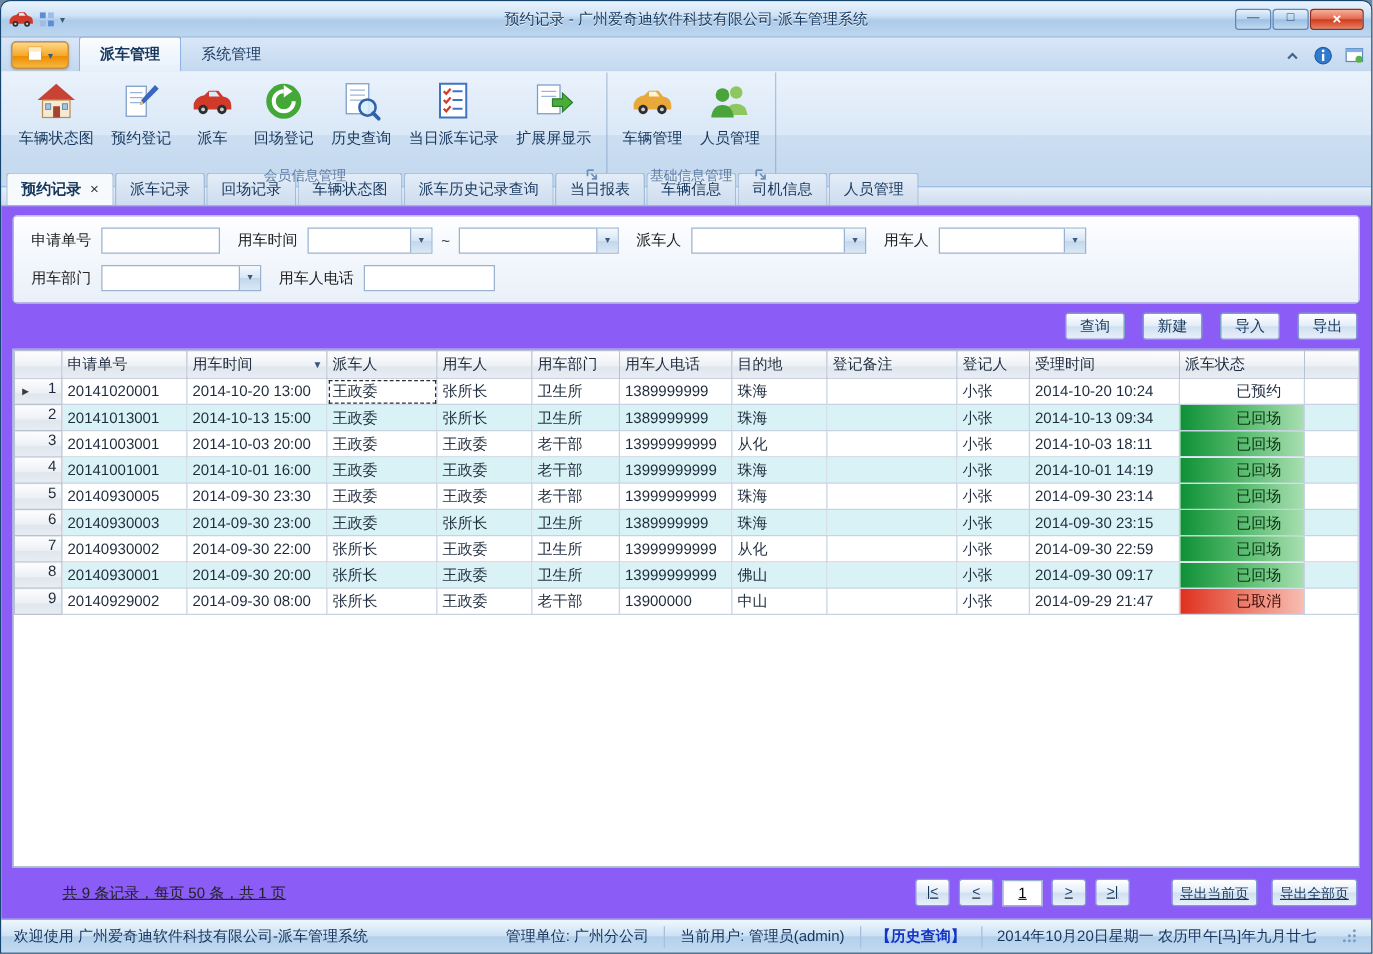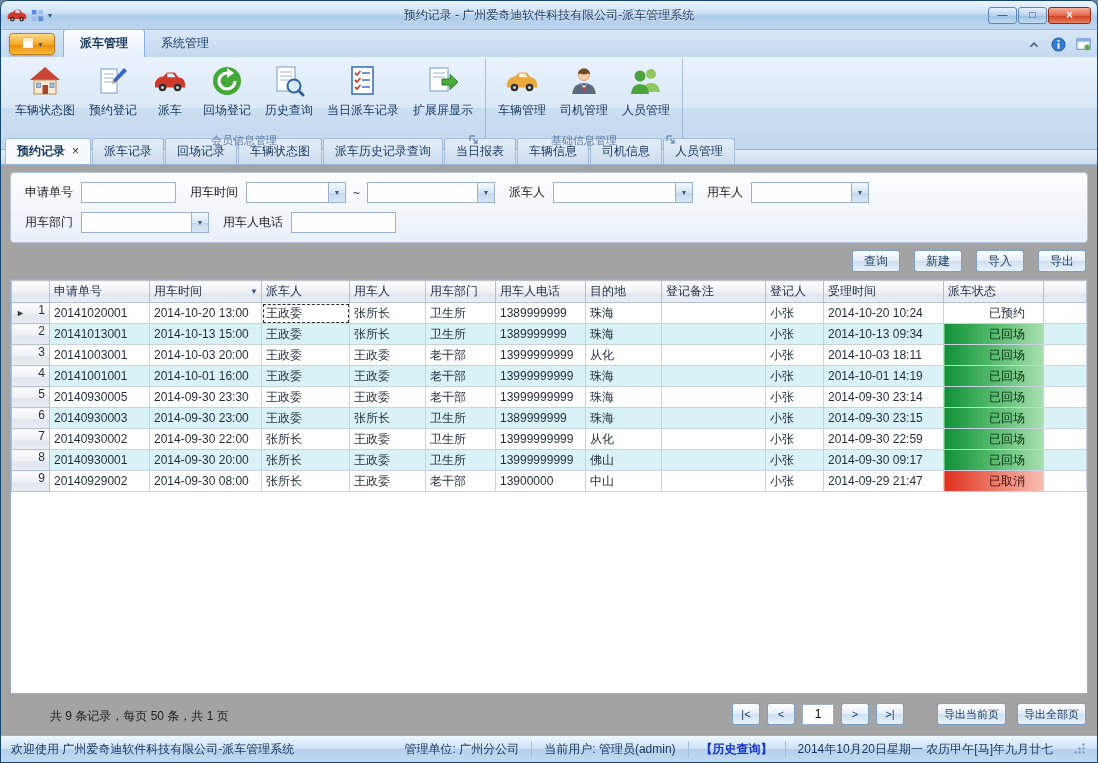--- a/index.html
+++ b/index.html
@@ -99,21 +99,21 @@
     padding:4px 11px 4px; margin-right:1px; color:#17375c;
     border:1px solid #a3bcd8; border-bottom:none; border-radius:3px 3px 0 0;
     background:linear-gradient(#e3edf8,#cddcee);
     white-space:nowrap;
   }
   .dtab.active { background:#f7fafd; font-weight:bold; }
   .tab-close { display:none; margin-left:7px; color:#333; font-weight:normal; }
   .dtab.active .tab-close { display:inline; }
   
   .content {
-    flex:1; background:#a3a3a3; padding:7px 9px 10px;
+    flex:1; background:#8b5cf6; padding:7px 9px 10px;
     display:flex; flex-direction:column; gap:7px; overflow:hidden;
   }
   .filter-panel {
     flex:none; border:1px solid #b5c6dc; border-radius:4px;
     background:linear-gradient(#fdfeff,#e9f0f9);
     padding:9px 12px; display:flex; flex-direction:column; gap:9px;
   }
   .f-row { display:flex; align-items:center; }
   .f-label { margin:0 8px 0 14px; color:#222; white-space:nowrap; }
   .f-label:first-child { margin-left:2px; }
@@ -163,21 +163,21 @@
   .cur-arrow { visibility:hidden; float:left; font-size:9px; color:#3a3a3a; line-height:20px; }
   tr.current .cur-arrow { visibility:visible; }
   .rownum { display:block; text-align:right; }
   tbody tr:nth-child(even) td { background:#d8f2f6; }
   tbody tr:nth-child(even) td.rowhead { background:linear-gradient(#fdfdfe,#ecf0f5 55%,#e0e6ee 56%,#e8edf3); }
   td.statuscell { text-align:right; padding-right:18px; }
   td.st-green { background:linear-gradient(90deg,#0f9138,#4fb767 45%,#a9dfb2) !important; color:#06300f; }
   td.st-red { background:linear-gradient(90deg,#e0301f,#ec7a68 50%,#f8beb4) !important; color:#3c0a05; }
   td.focus-cell { outline:1px dashed #2c2c2c; outline-offset:-2px; background:#fff !important; }
   
-  .pager-row { flex:none; display:flex; align-items:flex-end; padding:2px 2px 0; }
+  .pager-row { flex:none; display:flex; align-items:center; padding:2px 2px 0;text-decoration:underline; }
   .pg-summary { margin-left:38px; color:#222; }
   .pg-controls { margin-left:auto; display:flex; align-items:center; gap:7px; }
   .pg-btn { min-width:28px; padding:0 6px; font-size:11px; }
   .pg-input { width:32px; height:21px; border:1px solid #9ab2cf; text-align:center; font:inherit; }
   .pg-export { margin-left:4px; }
   .pg-export.first { margin-left:26px; }
   
   .statusbar {
     height:27px; flex:none; display:flex; align-items:center;
     background:linear-gradient(#eff7fe,#cde2f5 48%,#b3d0ec 52%,#c3daf0);
@@ -371,32 +371,20 @@
                 <path d="M14 4 h6 l3 4 h-9 z" fill="#fdf3d8"></path>
                 <circle cx="9" cy="19" r="4" fill="#2e2e2e"></circle>
                 <circle cx="25" cy="19" r="4" fill="#2e2e2e"></circle>
                 <circle cx="9" cy="19" r="1.6" fill="#cfcfcf"></circle>
                 <circle cx="25" cy="19" r="1.6" fill="#cfcfcf"></circle>
               </svg>
             </span>
     <span class="rb-label">车辆管理</span>
   </div>
 
-  <div class="rbtn">
-    <span class="rb-icon">
-              <svg viewBox="0 0 32 32">
-                <path d="M4 29 q1.5 -11 12 -11 q10.5 0 12 11z" fill="#5d6a7d"></path>
-                <circle cx="16" cy="9.5" r="6" fill="#f3cda4" stroke="#c89a6a" stroke-width="0.8"></circle>
-                <path d="M16 3.5 a6 6 0 0 1 6 6 l-2 -1 q-4 2 -8 0 l-2 1 a6 6 0 0 1 6 -6z" fill="#6b4a2f"></path>
-                <polygon points="13,19 16,23 19,19 16,21" fill="#fff"></polygon>
-                <polygon points="14.5,23 17.5,23 16,27" fill="#c23a2e"></polygon>
-              </svg>
-            </span>
-    <span class="rb-label">司机管理</span>
-  </div>
 
   <div class="rbtn">
     <span class="rb-icon">
               <svg viewBox="0 0 32 32">
                 <circle cx="21" cy="9" r="5" fill="#8ec75f"></circle>
                 <path d="M12 27 q1 -9 9 -9 q8 0 9 9z" fill="#8ec75f"></path>
                 <circle cx="10" cy="11" r="5.5" fill="#4ba33c"></circle>
                 <path d="M1 29 q1 -10 9 -10 q8 0 9 10z" fill="#4ba33c"></path>
               </svg>
             </span>

